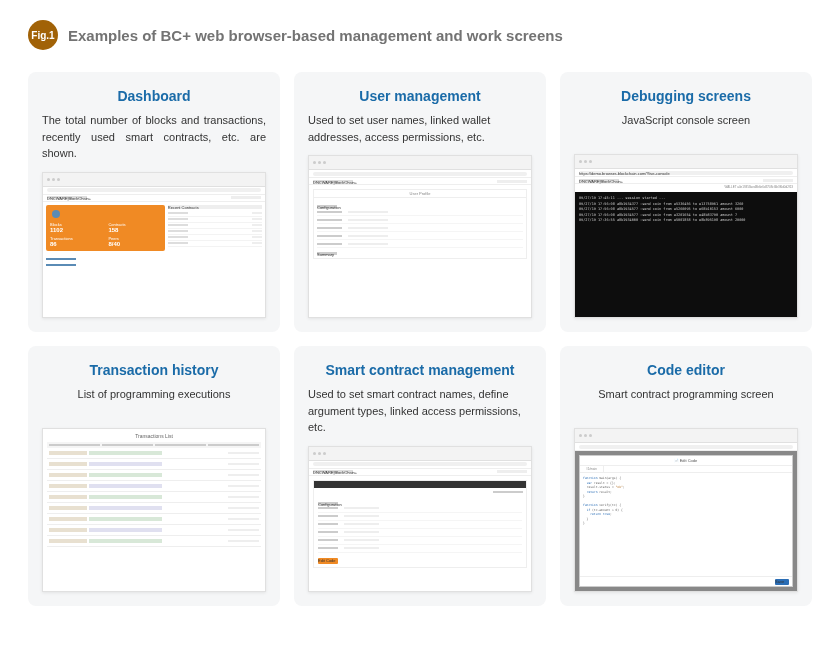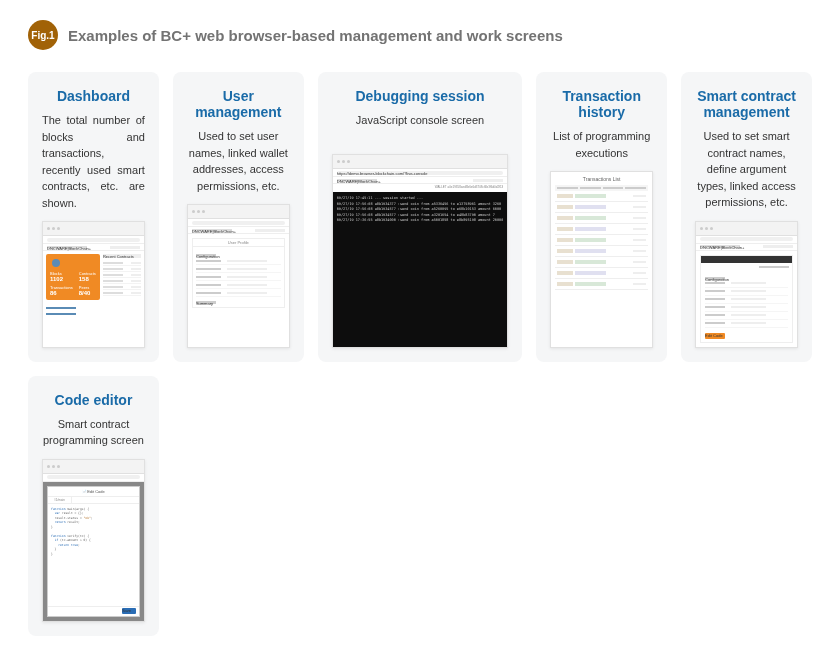--- a/index.html
+++ b/index.html
@@ -29,21 +29,21 @@
     align-items: center;
     justify-content: center;
   }
   .fig-title {
     font-size: 15px;
     font-weight: 600;
     color: #737373;
   }
   .grid {
     display: grid;
-    grid-template-columns: repeat(5, 1fr);
+    grid-template-columns: repeat(3, 1fr);
     gap: 14px;
   }
   .card {
     background: #f5f6f7;
     border-radius: 8px;
     padding: 16px 14px 14px;
     display: flex;
     flex-direction: column;
     align-items: center;
     min-height: 260px;
@@ -57,21 +57,21 @@
   }
   .card-desc {
     font-size: 11px;
     color: #333;
     line-height: 1.5;
     margin-bottom: 10px;
     min-height: 32px;
   }
   .card:nth-child(1) .card-desc { text-align: justify; }
   .card:nth-child(2) .card-desc,
-  .card:nth-child(5) .card-desc { text-align: center; }
+  .card:nth-child(5) .card-desc { text-align: left; }
   .card:nth-child(3) .card-desc,
   .card:nth-child(4) .card-desc,
   .card:nth-child(6) .card-desc { text-align: center; }
   .thumb {
     background: #fff;
     border: 1px solid #e0e0e0;
     width: 100%;
     flex: 1;
     box-shadow: 0 1px 3px rgba(0,0,0,0.08);
     position: relative;
@@ -307,21 +307,21 @@
               <div class="k"></div>
               <div class="v"></div>
             </div>
           <div class="um-sub">Summary</div>
         </div>
       </div>
     </div>
   </div>
 
   <div class="card">
-    <div class="card-title">Debugging session</div>
+    <div class="card-title">Debugging screens</div>
     <div class="card-desc">JavaScript console screen</div>
     <div class="thumb">
       <div class="chrome">
           <div class="dot"></div>
           <div class="dot"></div>
           <div class="dot"></div>
         </div>
       <div class="url-bar">
           <div class="slot">https://demo.browser-blockchain.com/?live-console</div>
         </div>

